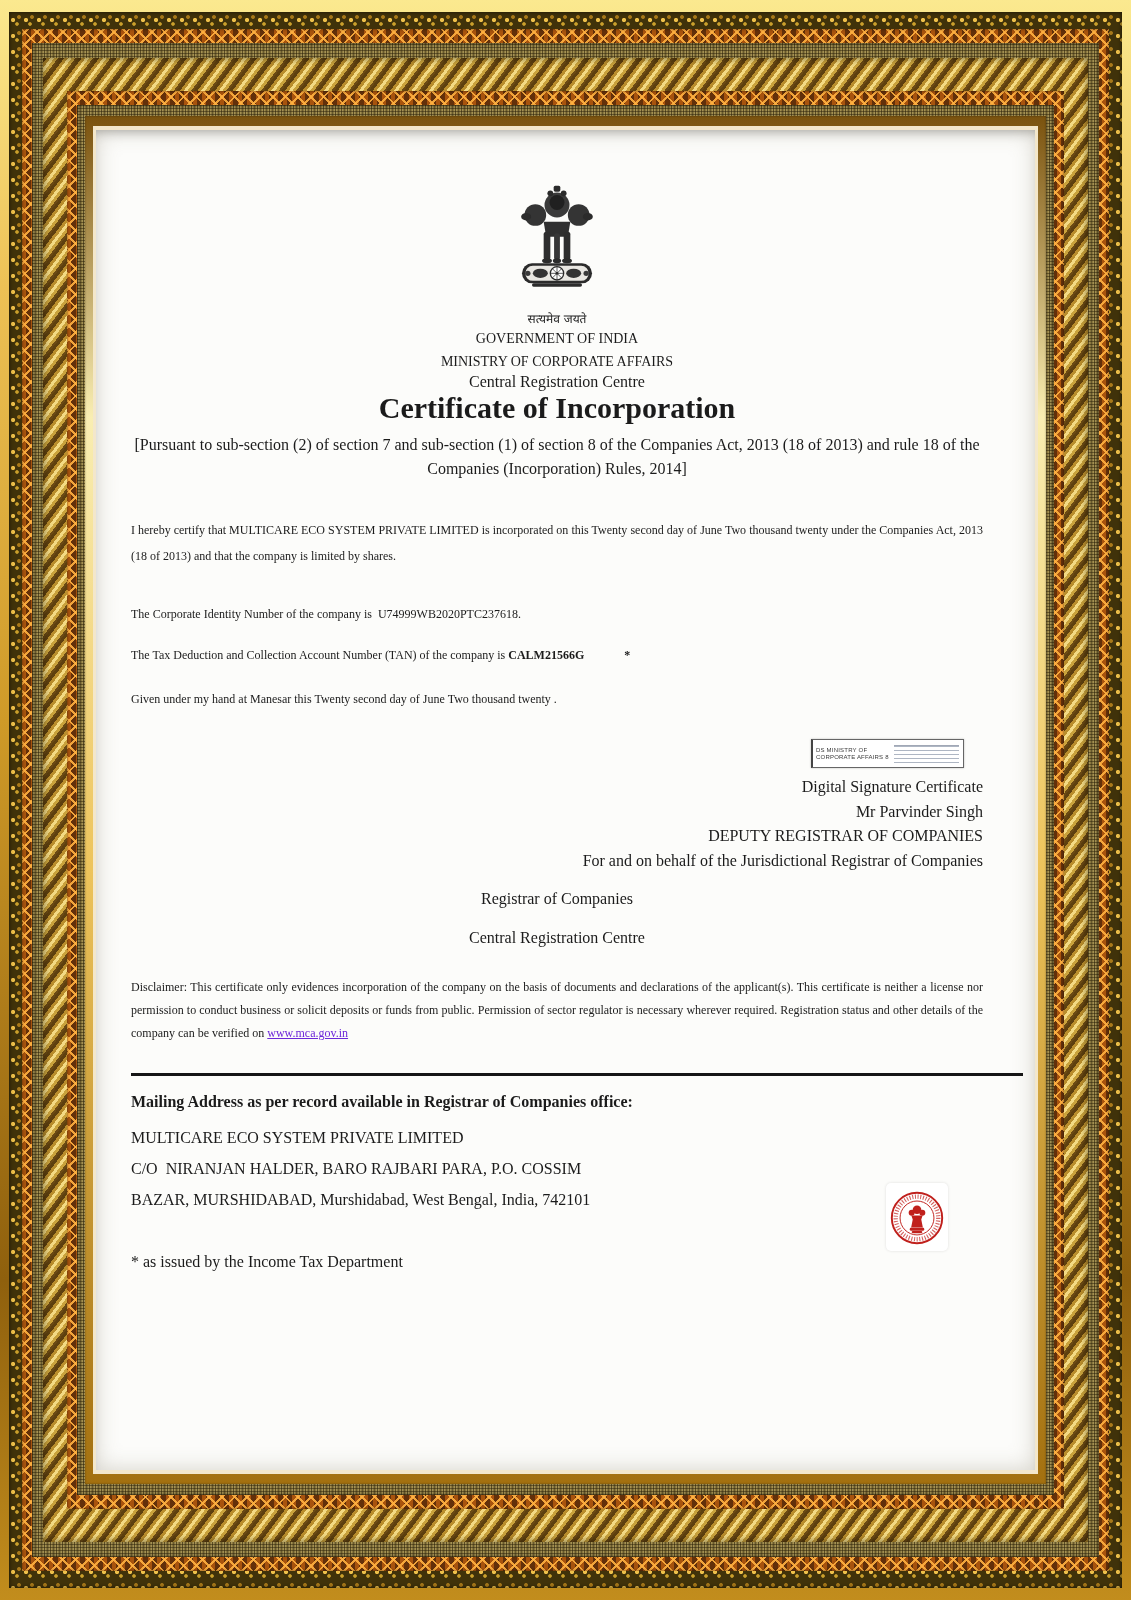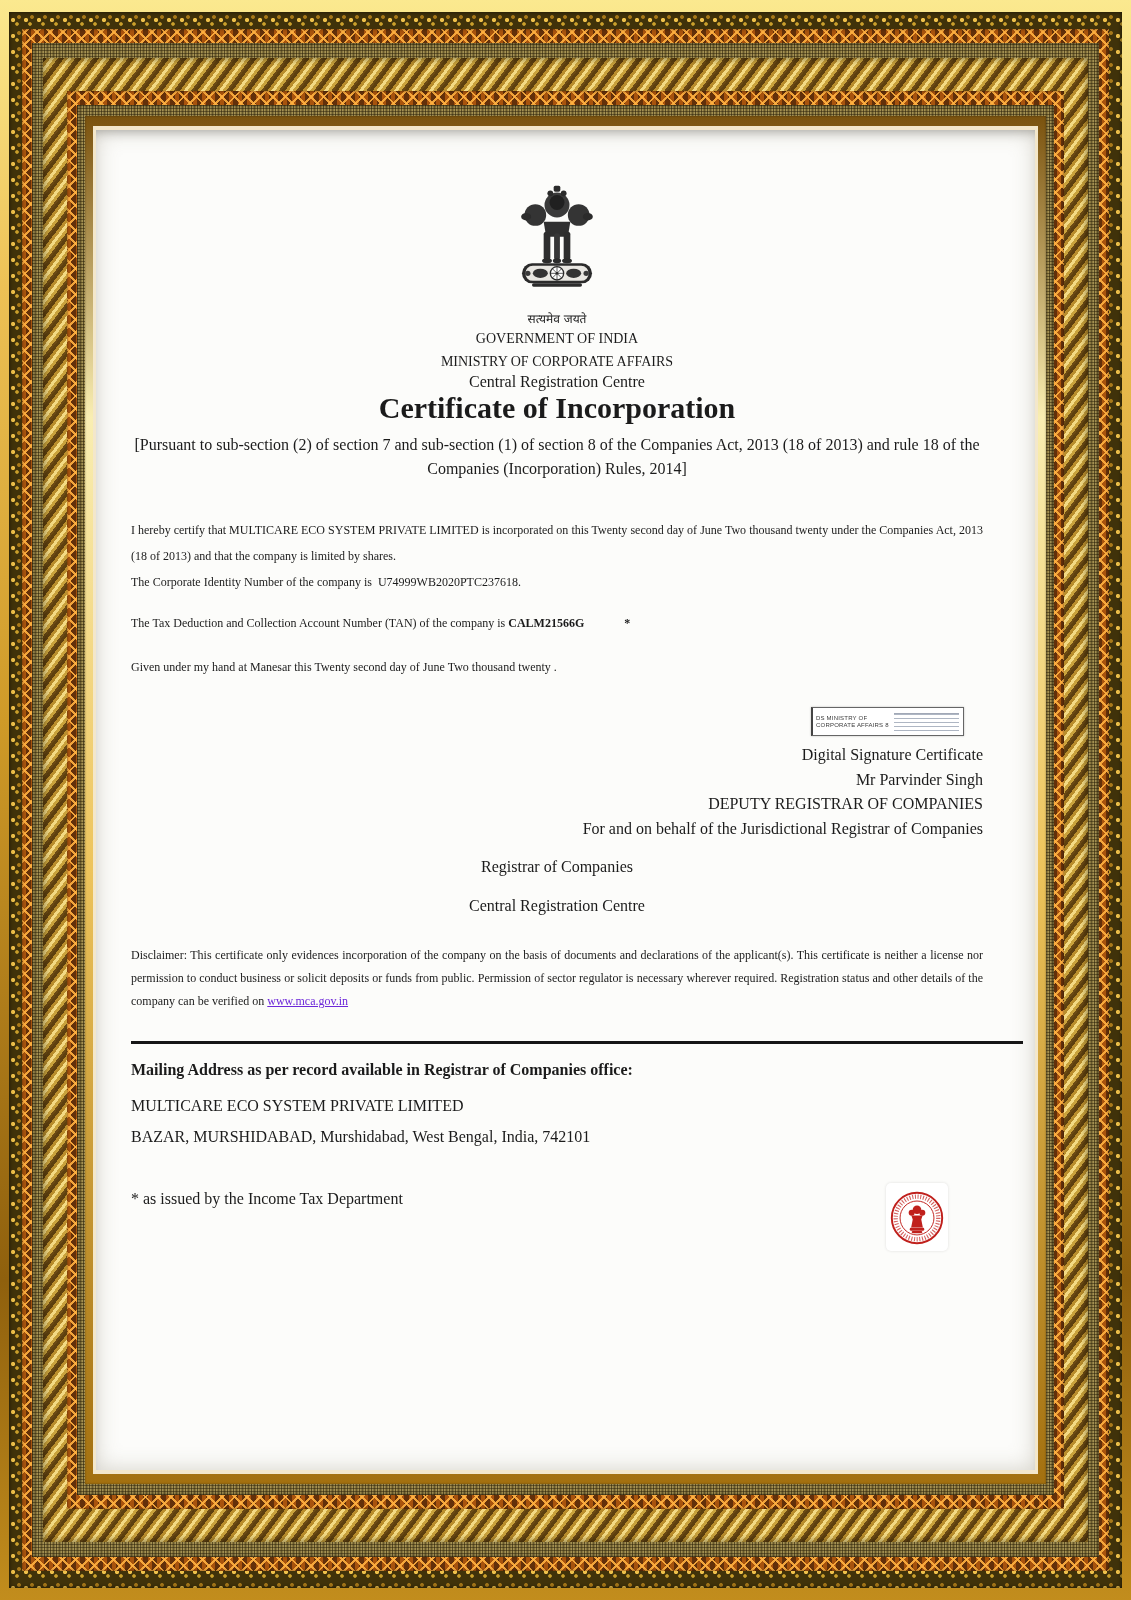--- a/index.html
+++ b/index.html
@@ -41,21 +41,21 @@
   p,div.h{margin:0;}
   .center{text-align:center;}
   .emblem-wrap{padding-top:50px;text-align:center;}
   .motto{font-family:"DejaVu Sans",sans-serif;font-size:12px;color:#222;margin-top:1px;}
   .gov{margin-top:12px;font-size:14px;font-weight:normal;line-height:23px;}
   .centre{margin-top:9px;font-size:16px;}
   .title{margin-top:16px;font-size:30px;font-weight:bold;}
   .pursuant{margin-top:8px;font-size:16px;line-height:24px;max-width:852px;margin-left:auto;margin-right:auto;}
   .bodytxt{font-size:12px;line-height:26px;text-align:justify;}
   .certify{margin-top:36px;}
-  .cin{}
+  .cin{margin-top:32px;}
   .pan{margin-top:20px;}
   .tan{margin-top:15px;}
   .given{margin-top:18px;}
   .prewrap{white-space:pre-wrap;}
   .b{font-weight:bold;}
   .star-gap{margin-left:40px;font-weight:bold;}
   
   .stamp-row{margin-top:27px;display:flex;justify-content:flex-end;padding-right:19px;}
   .stamp{width:150px;height:27px;border:1px solid #666;border-left:2px solid #444;background:#fff;
       display:flex;align-items:center;box-shadow:0 0 2px rgba(0,0,0,.25);}
@@ -164,20 +164,21 @@
               <div class="sig-extra">Registrar of Companies</div>
               <div class="sig-extra">Central Registration Centre</div>
             </div>
 
             <p class="bodytxt disclaimer" style="line-height:23px"><span>Disclaimer: This certificate only evidences incorporation of the company on the basis of documents and declarations of the applicant(s). This certificate is neither a license nor permission to conduct business or solicit deposits or funds from public. Permission of sector regulator is necessary wherever required. Registration status and other details of the company can be verified on </span><span class="mca-link">www.mca.gov.in</span></p>
 
             <div class="rule"></div>
 
             <p class="mail-head">Mailing Address as per record available in Registrar of Companies office:</p>
             <p class="addr addr1">MULTICARE ECO SYSTEM PRIVATE LIMITED</p>
+            <p class="addr addr2 prewrap">C/O  NIRANJAN HALDER, BARO RAJBARI PARA, P.O. COSSIM</p>
             <p class="addr addr3">BAZAR, MURSHIDABAD, Murshidabad, West Bengal, India, 742101</p>
 
             <p class="footnote">* as issued by the Income Tax Department</p>
           </div>
 
           <div class="seal">
             <svg width="62" height="68" viewBox="0 0 64 70" aria-hidden="true">
               <circle cx="32" cy="36" r="26" fill="none" stroke="#c0201c" stroke-width="2"></circle>
               <circle cx="32" cy="36" r="22" fill="none" stroke="#c0201c" stroke-width="4.5" stroke-dasharray="1.1 1.7" opacity="0.7"></circle>
               <circle cx="32" cy="36" r="17.5" fill="none" stroke="#c0201c" stroke-width="1"></circle>

